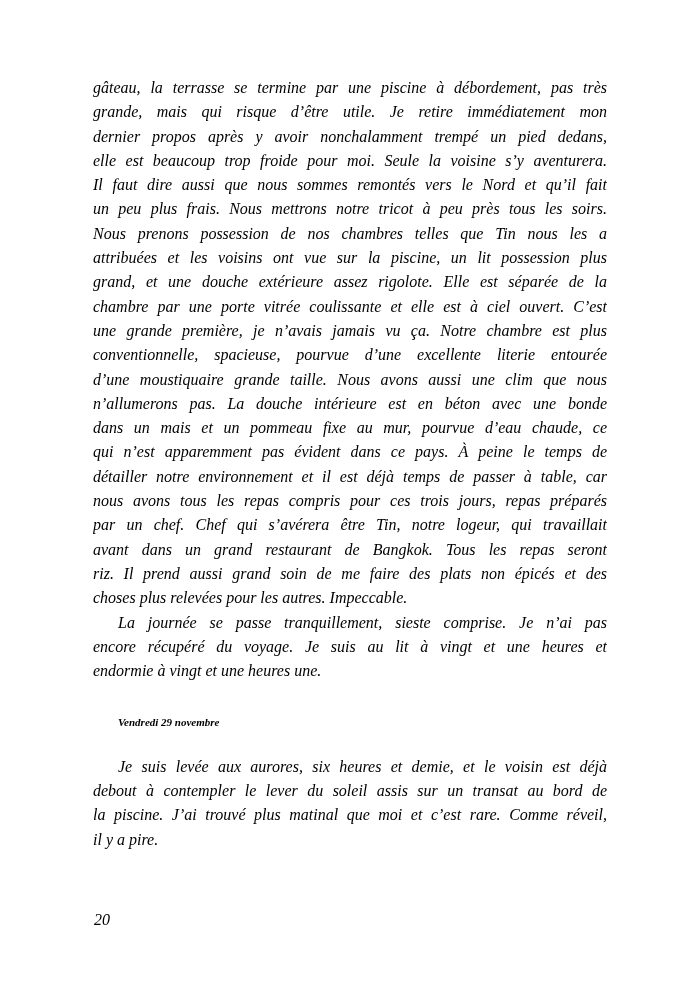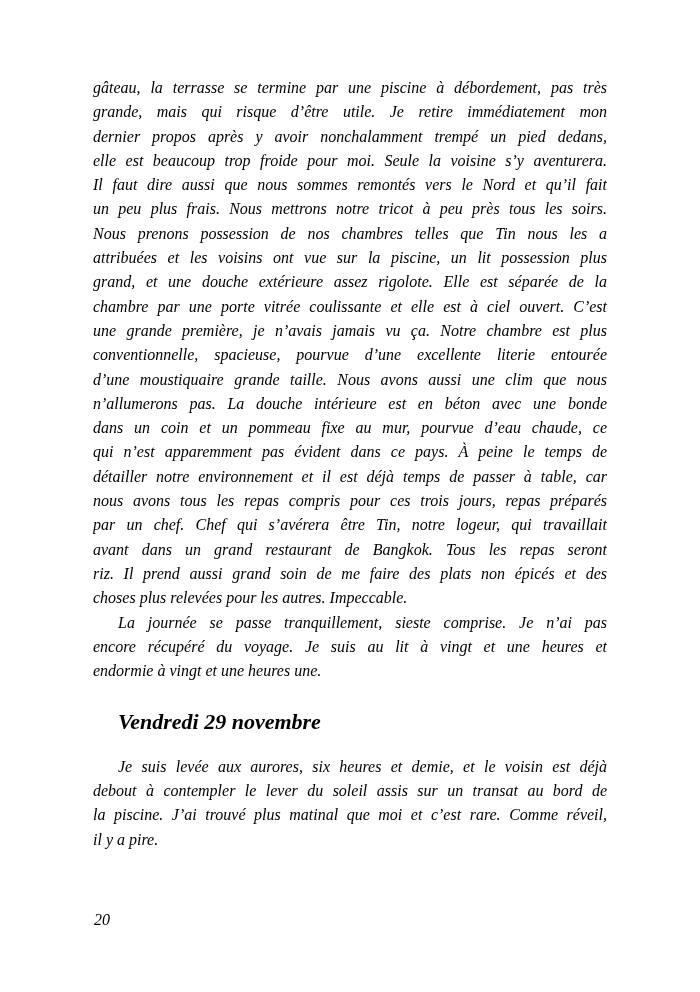--- a/index.html
+++ b/index.html
@@ -28,21 +28,21 @@
     font-size: 16px;
     line-height: 24.3px;
     height: 24.3px;
     overflow: hidden;
     text-align: justify;
     text-align-last: justify;
   }
   .line.last { text-align-last: left; }
   .line.indent { text-indent: 25px; }
   .section-heading {
-    font-size: 22px;
+    font-size: 11px;
     font-weight: bold;
     line-height: 24.3px;
     margin: 27px 0 20px 0;
     text-indent: 25px;
   }
   .page-number {
     position: absolute;
     left: 94px;
     top: 908px;
     font-size: 16px;
@@ -62,21 +62,21 @@
         <div class="line">Il faut dire aussi que nous sommes remontés vers le Nord et qu’il fait</div>
         <div class="line">un peu plus frais. Nous mettrons notre tricot à peu près tous les soirs.</div>
         <div class="line">Nous prenons possession de nos chambres telles que Tin nous les a</div>
         <div class="line">attribuées et les voisins ont vue sur la piscine, un lit possession plus</div>
         <div class="line">grand, et une douche extérieure assez rigolote. Elle est séparée de la</div>
         <div class="line">chambre par une porte vitrée coulissante et elle est à ciel ouvert. C’est</div>
         <div class="line">une grande première, je n’avais jamais vu ça. Notre chambre est plus</div>
         <div class="line">conventionnelle, spacieuse, pourvue d’une excellente literie entourée</div>
         <div class="line">d’une moustiquaire grande taille. Nous avons aussi une clim que nous</div>
         <div class="line">n’allumerons pas. La douche intérieure est en béton avec une bonde</div>
-        <div class="line">dans un coin et un pommeau fixe au mur, pourvue d’eau chaude, ce</div>
+        <div class="line">dans un mais et un pommeau fixe au mur, pourvue d’eau chaude, ce</div>
         <div class="line">qui n’est apparemment pas évident dans ce pays. À peine le temps de</div>
         <div class="line">détailler notre environnement et il est déjà temps de passer à table, car</div>
         <div class="line">nous avons tous les repas compris pour ces trois jours, repas préparés</div>
         <div class="line">par un chef. Chef qui s’avérera être Tin, notre logeur, qui travaillait</div>
         <div class="line">avant dans un grand restaurant de Bangkok. Tous les repas seront</div>
         <div class="line">riz. Il prend aussi grand soin de me faire des plats non épicés et des</div>
         <div class="line last">choses plus relevées pour les autres. Impeccable.</div>
       </section>
     <section class="paragraph">
         <div class="line indent">La journée se passe tranquillement, sieste comprise. Je n’ai pas</div>

